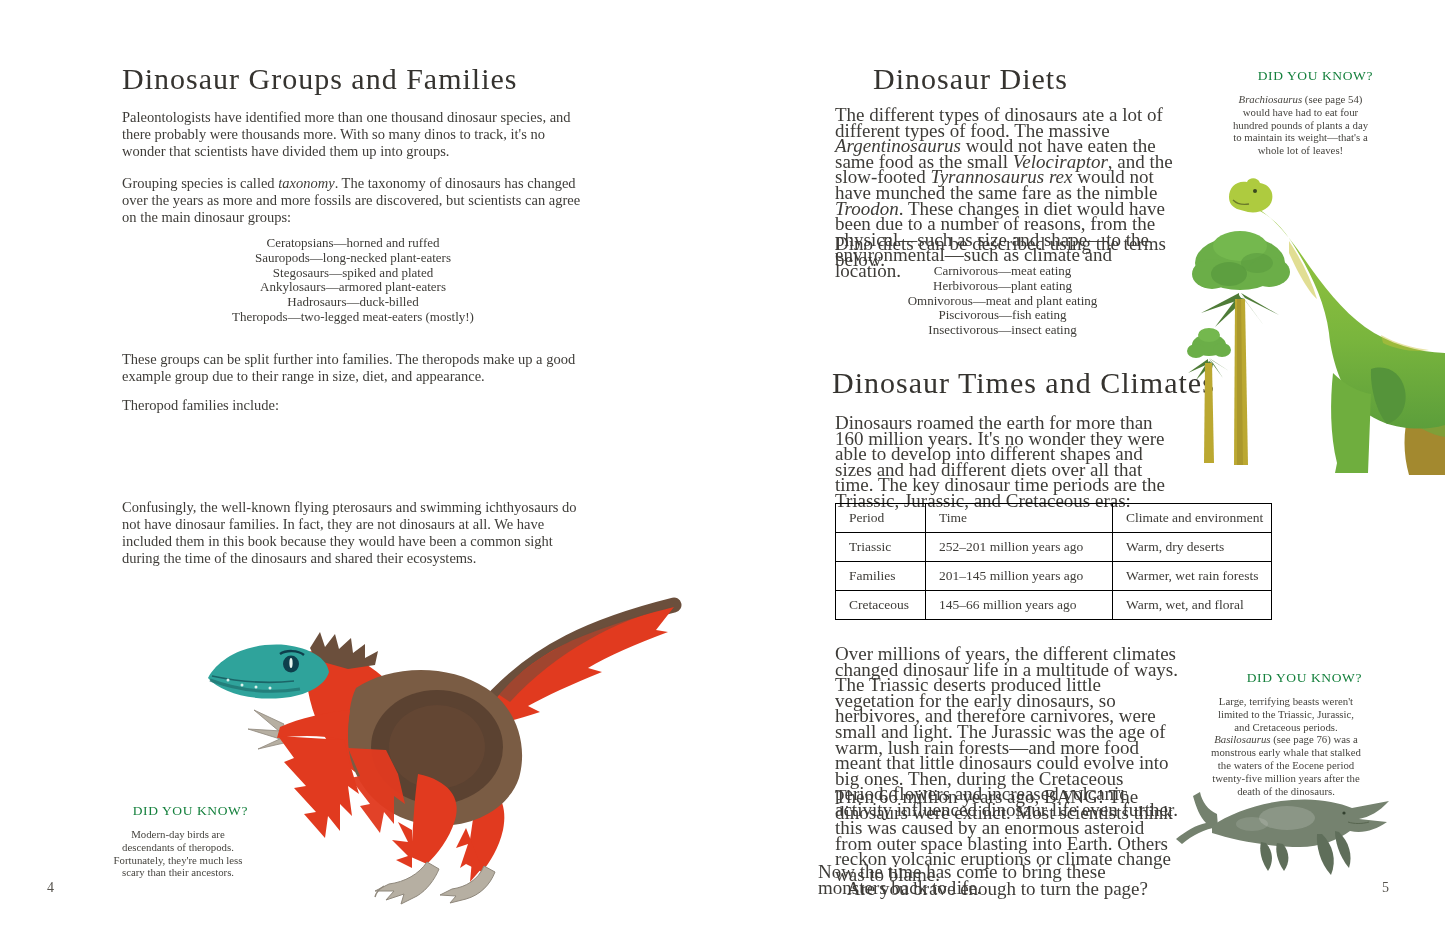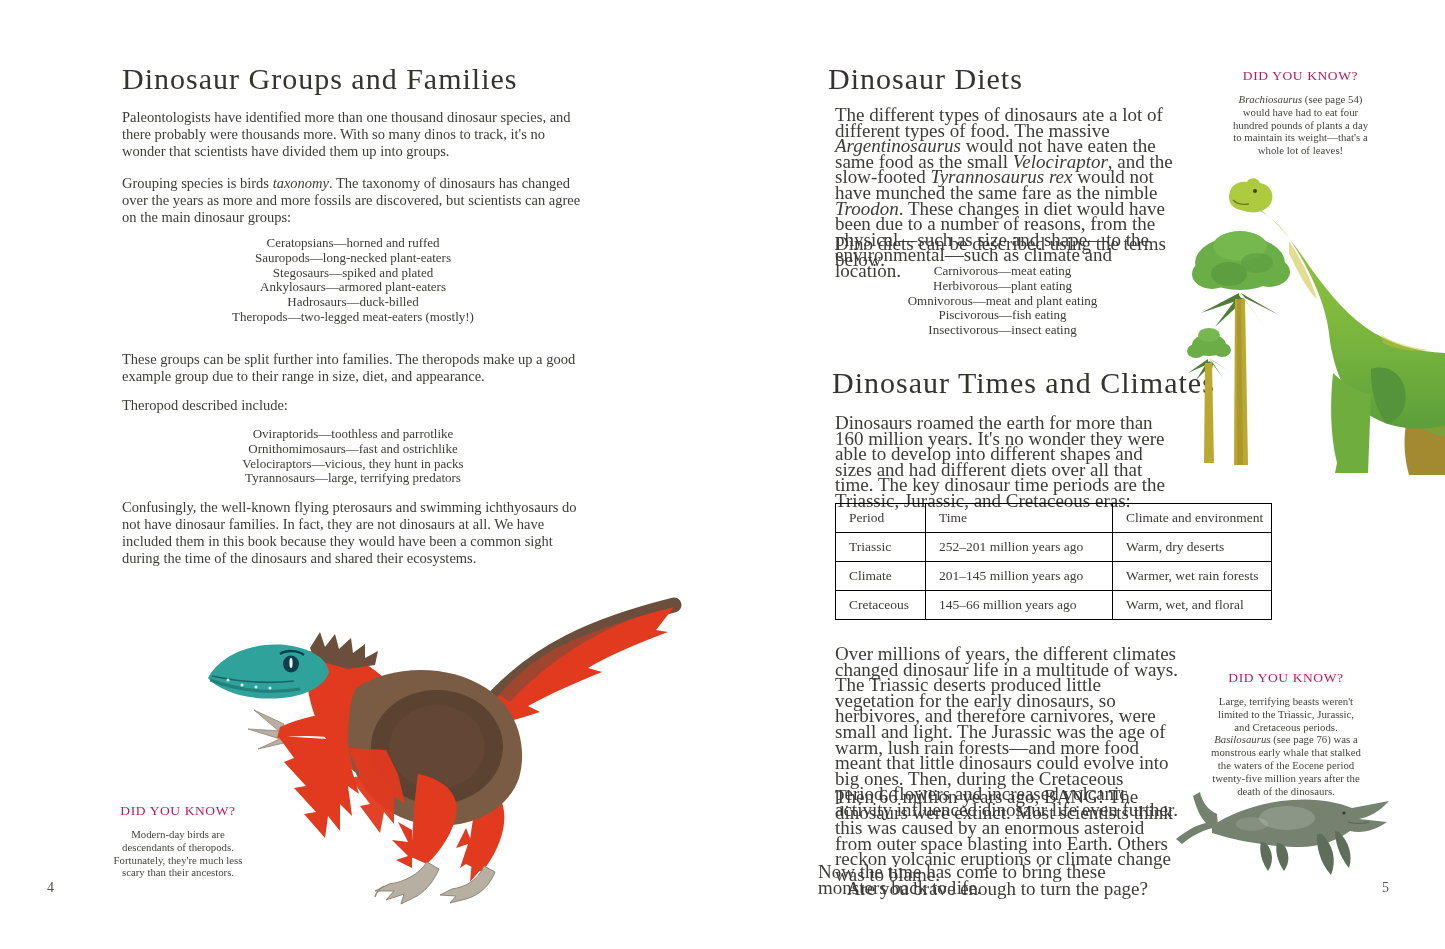--- a/index.html
+++ b/index.html
@@ -10,21 +10,21 @@
   }
   .abs{position:absolute;}
   .page-title{
     font-size:30px;font-weight:400;letter-spacing:1px;color:#35332f;
     white-space:nowrap;
   }
   .body-text{font-size:14.5px;line-height:17px;}
   .body-text-sm{font-size:19px;line-height:15.6px;}
   .centered-list{text-align:center;font-size:13px;line-height:14.8px;}
   .centered-list .list-line{white-space:nowrap;}
-  .dyk-title{font-size:13.5px;letter-spacing:0.6px;text-align:center;white-space:nowrap;color:#be185d;}
+  .dyk-title{font-size:13.5px;letter-spacing:0.6px;text-align:right;white-space:nowrap;color:#15803d;}
   .dyk-text{font-size:10.8px;line-height:12.8px;text-align:center;margin-top:9px;color:#46443f;}
   .page-num{font-size:14px;color:#55524c;}
   em{font-style:italic;}
   table.era-table{border-collapse:collapse;width:436px;table-layout:fixed;}
   table.era-table th,table.era-table td{
     border:1px solid #000000;font-size:13.5px;font-weight:400;
     text-align:left;padding:6px 13px;color:#3e3c38;white-space:nowrap;
   }
   .right-align-line{text-align:right;}
   svg{display:block;}
@@ -33,41 +33,35 @@
 <body>
 
 <div id="spread">
 
   <div class="abs" style="left:122px;top:62px;">
     <h1 class="page-title" style="margin:0;">Dinosaur Groups and Families</h1>
   </div>
 
   <div class="abs body-text" style="left:122px;top:109px;width:462px;">Paleontologists have identified more than one thousand dinosaur species, and there probably were thousands more. With so many dinos to track, it's no wonder that scientists have divided them up into groups.</div>
 
-  <div class="abs body-text" style="left:122px;top:175px;width:462px;"><span>Grouping species is birds </span><em>taxonomy</em><span>. The taxonomy of dinosaurs has changed over the years as more and more fossils are discovered, but scientists can agree on the main dinosaur groups:</span></div>
+  <div class="abs body-text" style="left:122px;top:175px;width:462px;"><span>Grouping species is called </span><em>taxonomy</em><span>. The taxonomy of dinosaurs has changed over the years as more and more fossils are discovered, but scientists can agree on the main dinosaur groups:</span></div>
 
   <div class="abs centered-list" style="left:122px;top:236px;width:462px;">
       <div class="list-line">Ceratopsians—horned and ruffed</div>
       <div class="list-line">Sauropods—long-necked plant-eaters</div>
       <div class="list-line">Stegosaurs—spiked and plated</div>
       <div class="list-line">Ankylosaurs—armored plant-eaters</div>
       <div class="list-line">Hadrosaurs—duck-billed</div>
       <div class="list-line">Theropods—two-legged meat-eaters (mostly!)</div>
     </div>
 
   <div class="abs body-text" style="left:122px;top:351px;width:462px;">These groups can be split further into families. The theropods make up a good example group due to their range in size, diet, and appearance.</div>
 
-  <div class="abs body-text" style="left:122px;top:397px;width:462px;">Theropod described include:</div>
-
-  <div class="abs centered-list" style="left:122px;top:427px;width:462px;">
-      <div class="list-line">Oviraptorids—toothless and parrotlike</div>
-      <div class="list-line">Ornithomimosaurs—fast and ostrichlike</div>
-      <div class="list-line">Velociraptors—vicious, they hunt in packs</div>
-      <div class="list-line">Tyrannosaurs—large, terrifying predators</div>
-    </div>
+  <div class="abs body-text" style="left:122px;top:397px;width:462px;">Theropod families include:</div>
+
 
   <div class="abs body-text" style="left:122px;top:499px;width:462px;">Confusingly, the well-known flying pterosaurs and swimming ichthyosaurs do not have dinosaur families. In fact, they are not dinosaurs at all. We have included them in this book because they would have been a common sight during the time of the dinosaurs and shared their ecosystems.</div>
 
   <div class="abs" style="left:108px;top:803px;width:140px;">
     <div class="dyk-title">DID YOU KNOW?</div>
     <div class="dyk-text">Modern-day birds are descendants of theropods. Fortunately, they're much less scary than their ancestors.</div>
   </div>
 
   <div class="abs page-num" style="left:47px;top:880px;">4</div>
 
@@ -113,21 +107,21 @@
       <path d="M150,158 L162,186 L152,188 L172,214 L162,216 L182,243 L186,222 L196,234 L196,206 L207,214 L200,184 L188,160 Z" fill="#E13A1F" opacity="0.96"></path>
 
       <path d="M220,184 C250,190 264,208 257,230 C251,250 239,264 229,274 L213,267 C215,240 216,210 220,184 Z" fill="#E13A1F"></path>
       <path d="M214,240 L200,232 L210,252 L194,250 L210,266 L198,270 L214,278 Z" fill="#E13A1F"></path>
 
       <path d="M229,272 C221,284 207,292 191,294 L177,301 L196,301 L188,310 L206,304 L203,314 L219,306 C229,300 237,289 241,279 Z" fill="#B6AFA2" stroke="#8F887C" stroke-width="1"></path>
       <path d="M186,296 C181,299 178,303 177,307" stroke="#8F887C" stroke-width="1.4" fill="none"></path>
     </svg>
   </div>
 
-  <div class="abs" style="left:828px;top:62px;text-align:center;">
+  <div class="abs" style="left:873px;top:62px;text-align:center;">
     <h1 class="page-title" style="margin:0;">Dinosaur Diets</h1>
   </div>
 
   <div class="abs body-text-sm" style="left:835px;top:107px;width:340px;"><span>The different types of dinosaurs ate a lot of different types of food. The massive </span><em>Argentinosaurus</em><span> would not have eaten the same food as the small </span><em>Velociraptor</em><span>, and the slow-footed </span><em>Tyrannosaurus rex</em><span> would not have munched the same fare as the nimble </span><em>Troodon</em><span>. These changes in diet would have been due to a number of reasons, from the physical—such as size and shape—to the environmental—such as climate and location.</span></div>
 
   <div class="abs body-text-sm" style="left:835px;top:236px;width:340px;">Dino diets can be described using the terms below.</div>
 
   <div class="abs centered-list" style="left:835px;top:264px;width:335px;">
       <div class="list-line">Carnivorous—meat eating</div>
       <div class="list-line">Herbivorous—plant eating</div>
@@ -156,21 +150,21 @@
             <th>Climate and environment</th>
           </tr>
         </thead>
       <tbody>
           <tr>
             <td>Triassic</td>
             <td>252–201 million years ago</td>
             <td>Warm, dry deserts</td>
           </tr>
           <tr>
-            <td>Climate</td>
+            <td>Families</td>
             <td>201–145 million years ago</td>
             <td>Warmer, wet rain forests</td>
           </tr>
           <tr>
             <td>Cretaceous</td>
             <td>145–66 million years ago</td>
             <td>Warm, wet, and floral</td>
           </tr>
         </tbody>
     </table>

